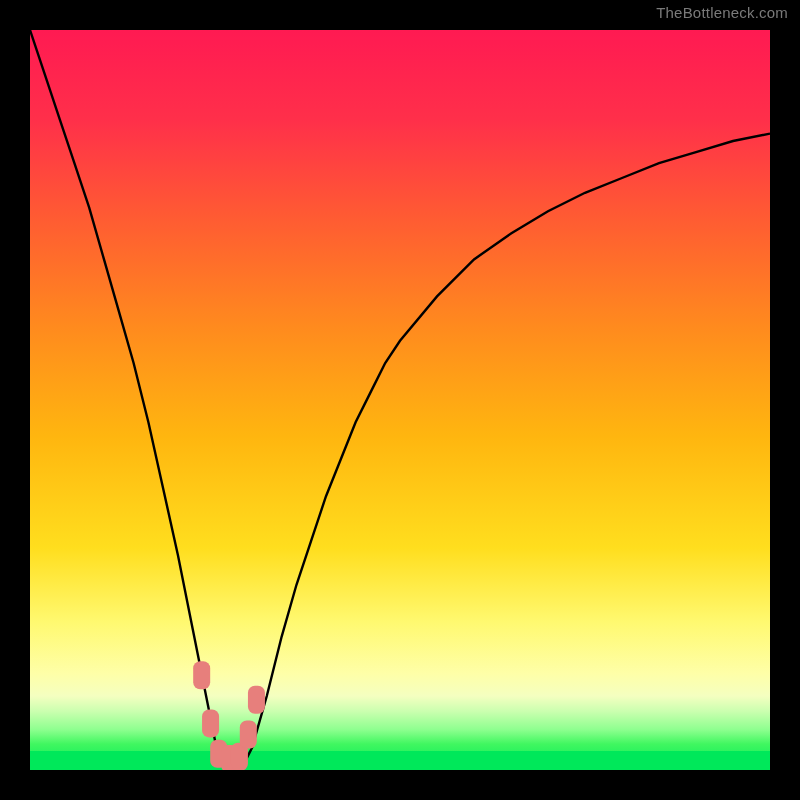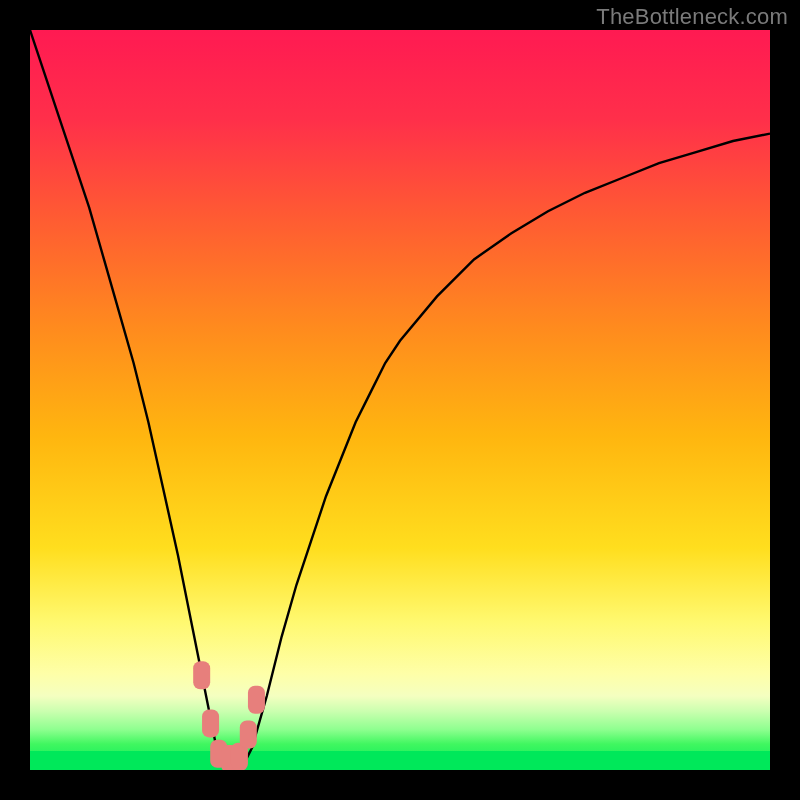--- a/index.html
+++ b/index.html
@@ -14,21 +14,21 @@
     position: relative;
     width: 800px;
     height: 800px;
     background: #000;
   }
   .watermark {
     position: absolute;
     top: 4px;
     right: 12px;
     font-family: Arial, Helvetica, sans-serif;
-    font-size: 22px;
+    font-size: 15px;
     color: #7a7a7a;
     letter-spacing: 0.2px;
     z-index: 20;
   }
   svg {
     position: absolute;
     top: 0;
     left: 0;
     display: block;
   }

